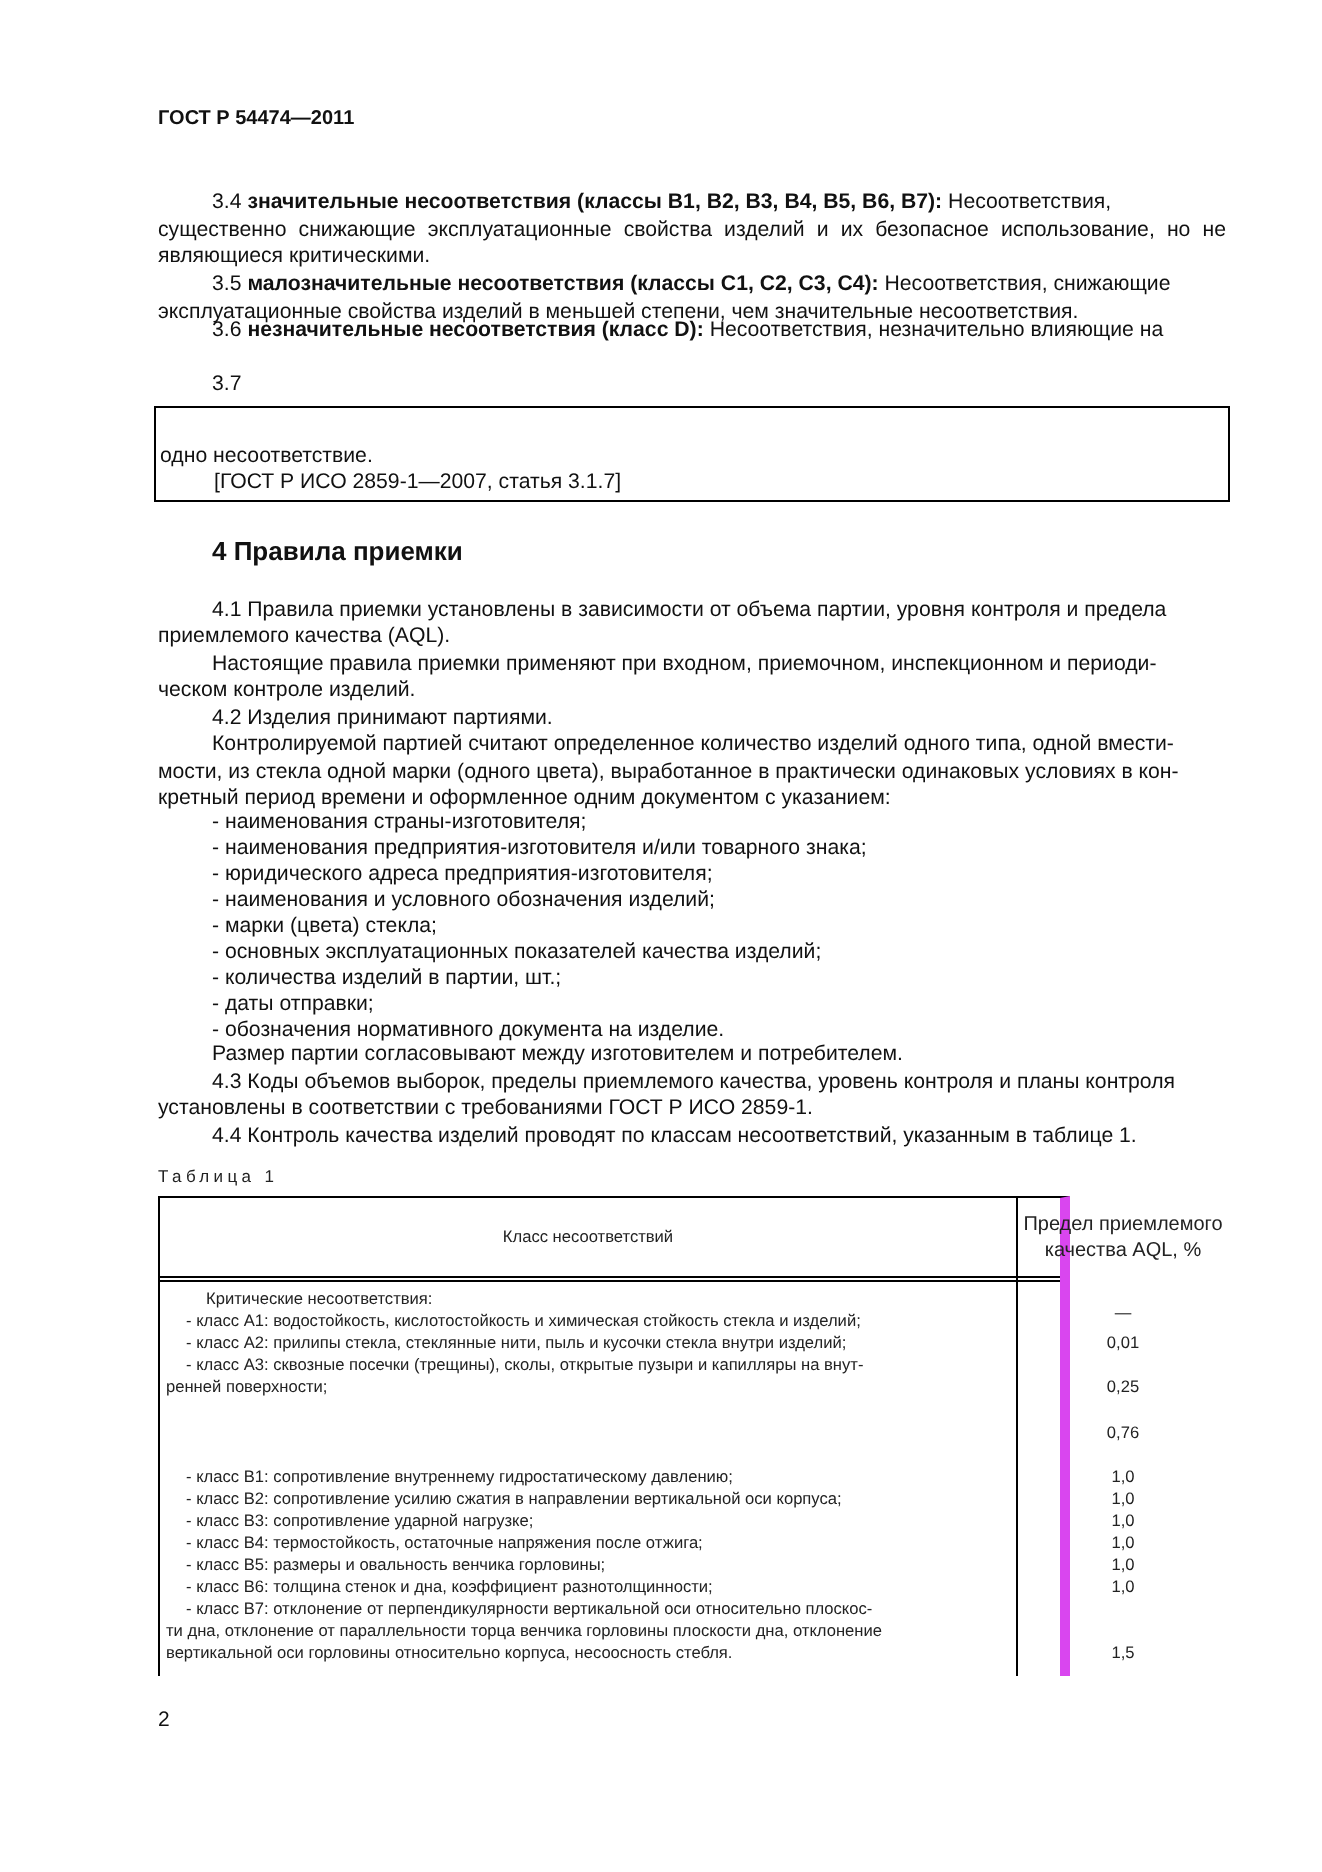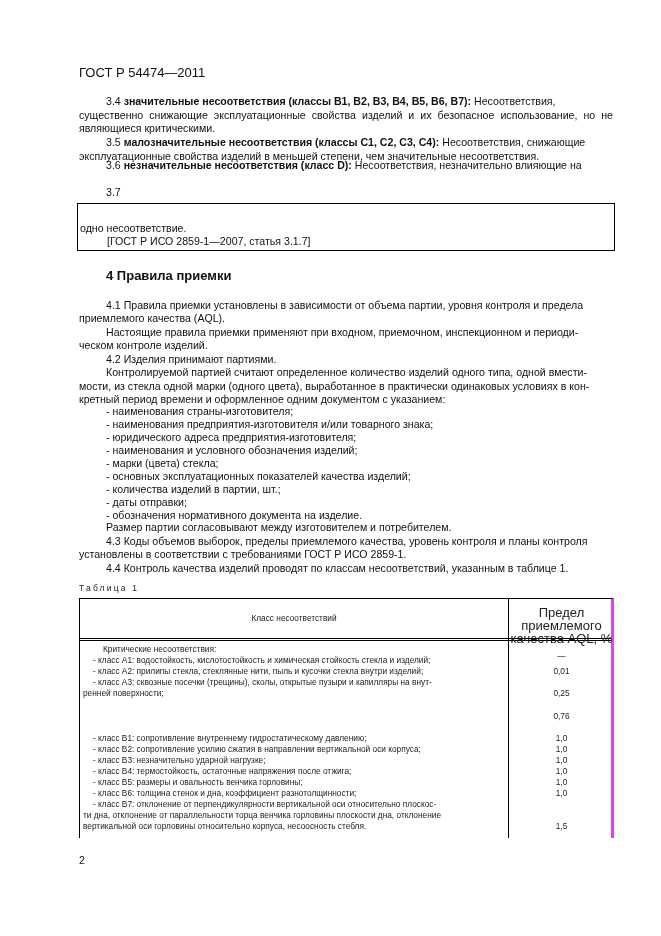--- a/index.html
+++ b/index.html
@@ -1,41 +1,41 @@
 <!DOCTYPE html>
 <html><head>
 <meta charset="utf-8">
 <style>
   html, body { margin: 0; padding: 0; background: #fff; }
   body {
     width: 661px; height: 936px; position: relative; overflow: hidden;
     font-family: "Liberation Sans", sans-serif; color: #111; font-size: 10.6px;
   }
   .abs { position: absolute; }
-  .header { left: 79px; top: 65px; font-weight: normal; font-size: 13px; }
+  .header { left: 79px; top: 54px; font-weight: bold; font-size: 10px; }
   .p { position: absolute; left: 79px; width: 534px; line-height: 13.7px; text-align: justify; }
   .ind { text-indent: 27px; }
   .li { position: absolute; left: 106px; line-height: 13.7px; text-align: center; }
   b { font-weight: bold; }
   .defbox {
     position: absolute; left: 77px; top: 203px; width: 538px; height: 48px;
     border: 1px solid #000; box-sizing: border-box;
   }
   .defbox .t { position: absolute; left: 2px; width: 532px; line-height: 13.6px; }
   .h2 { left: 106px; top: 268px; font-weight: bold; font-size: 13px; }
   .caption { left: 79px; top: 583px; font-size: 8.5px; letter-spacing: 2.2px; color: #222; }
   .table {
-    position: absolute; left: 79px; top: 598px; width: 535px; height: 240px;
-    border-left: 1px solid #000; border-right: 3px solid #d946ef; border-top: 1px solid #000;
+    position: absolute; left: 79px; top: 598px; width: 456px; height: 240px;
+    border-left: 1px solid #000; border-right: 5px solid #d946ef; border-top: 1px solid #000;
     box-sizing: border-box;
   }
   .vline { position: absolute; left: 428px; top: 0; bottom: 0; width: 1px; background: #000; }
   .hdr-sep { position: absolute; left: 0; right: 0; top: 39px; height: 1px; border-top: 1px solid #000; border-bottom: 1px solid #000; }
   .th1 { position: absolute; left: 0; width: 428px; top: 14px; text-align: center; font-size: 8.3px; color: #222; }
-  .th2 { position: absolute; left: 429px; width: 105px; top: 7px; text-align: center; font-size: 13px; line-height: 13px; color: #222; }
+  .th2 { position: absolute; left: 429px; width: 105px; top: 7px; text-align: center; font-size: 10px; line-height: 13px; color: #222; }
   .tc { position: absolute; font-size: 8.3px; color: #222; line-height: 11.3px; }
   .cls { left: 3px; width: 422px; text-align: justify; }
   .val { left: 429px; width: 105px; text-align: center; }
   .pagenum { left: 79px; top: 854px; font-size: 10.5px; }
 </style>
 </head>
 <body>
 
 <div class="abs header">ГОСТ Р 54474—2011</div>
 
@@ -108,21 +108,21 @@
   <div class="tc cls" style="top:89px">ренней поверхности;</div>
   <div class="tc val" style="top:89px">0,25</div>
 
   <div class="tc val" style="top:112px">0,76</div>
 
 
   <div class="tc cls" style="top:134px;text-indent:10px">-  класс В1: сопротивление внутреннему гидростатическому давлению;</div>
   <div class="tc val" style="top:134px">1,0</div>
   <div class="tc cls" style="top:145px;text-indent:10px">-  класс В2: сопротивление усилию сжатия в направлении вертикальной оси корпуса;</div>
   <div class="tc val" style="top:145px">1,0</div>
-  <div class="tc cls" style="top:156px;text-indent:10px">-  класс В3: незначительно ударной нагрузке;</div>
+  <div class="tc cls" style="top:156px;text-indent:10px">-  класс В3: сопротивление ударной нагрузке;</div>
   <div class="tc val" style="top:156px">1,0</div>
   <div class="tc cls" style="top:167px;text-indent:10px">-  класс В4: термостойкость, остаточные напряжения после отжига;</div>
   <div class="tc val" style="top:167px">1,0</div>
   <div class="tc cls" style="top:178px;text-indent:10px">-  класс В5: размеры и овальность венчика горловины;</div>
   <div class="tc val" style="top:178px">1,0</div>
   <div class="tc cls" style="top:189px;text-indent:10px">-  класс В6: толщина стенок и дна, коэффициент разнотолщинности;</div>
   <div class="tc val" style="top:189px">1,0</div>
 
   <div class="tc cls" style="top:200px;text-indent:10px">-  класс В7: отклонение от перпендикулярности вертикальной оси относительно плоскос-</div>
   <div class="tc cls" style="top:211px">ти дна, отклонение от параллельности торца венчика горловины плоскости дна, отклонение</div>

